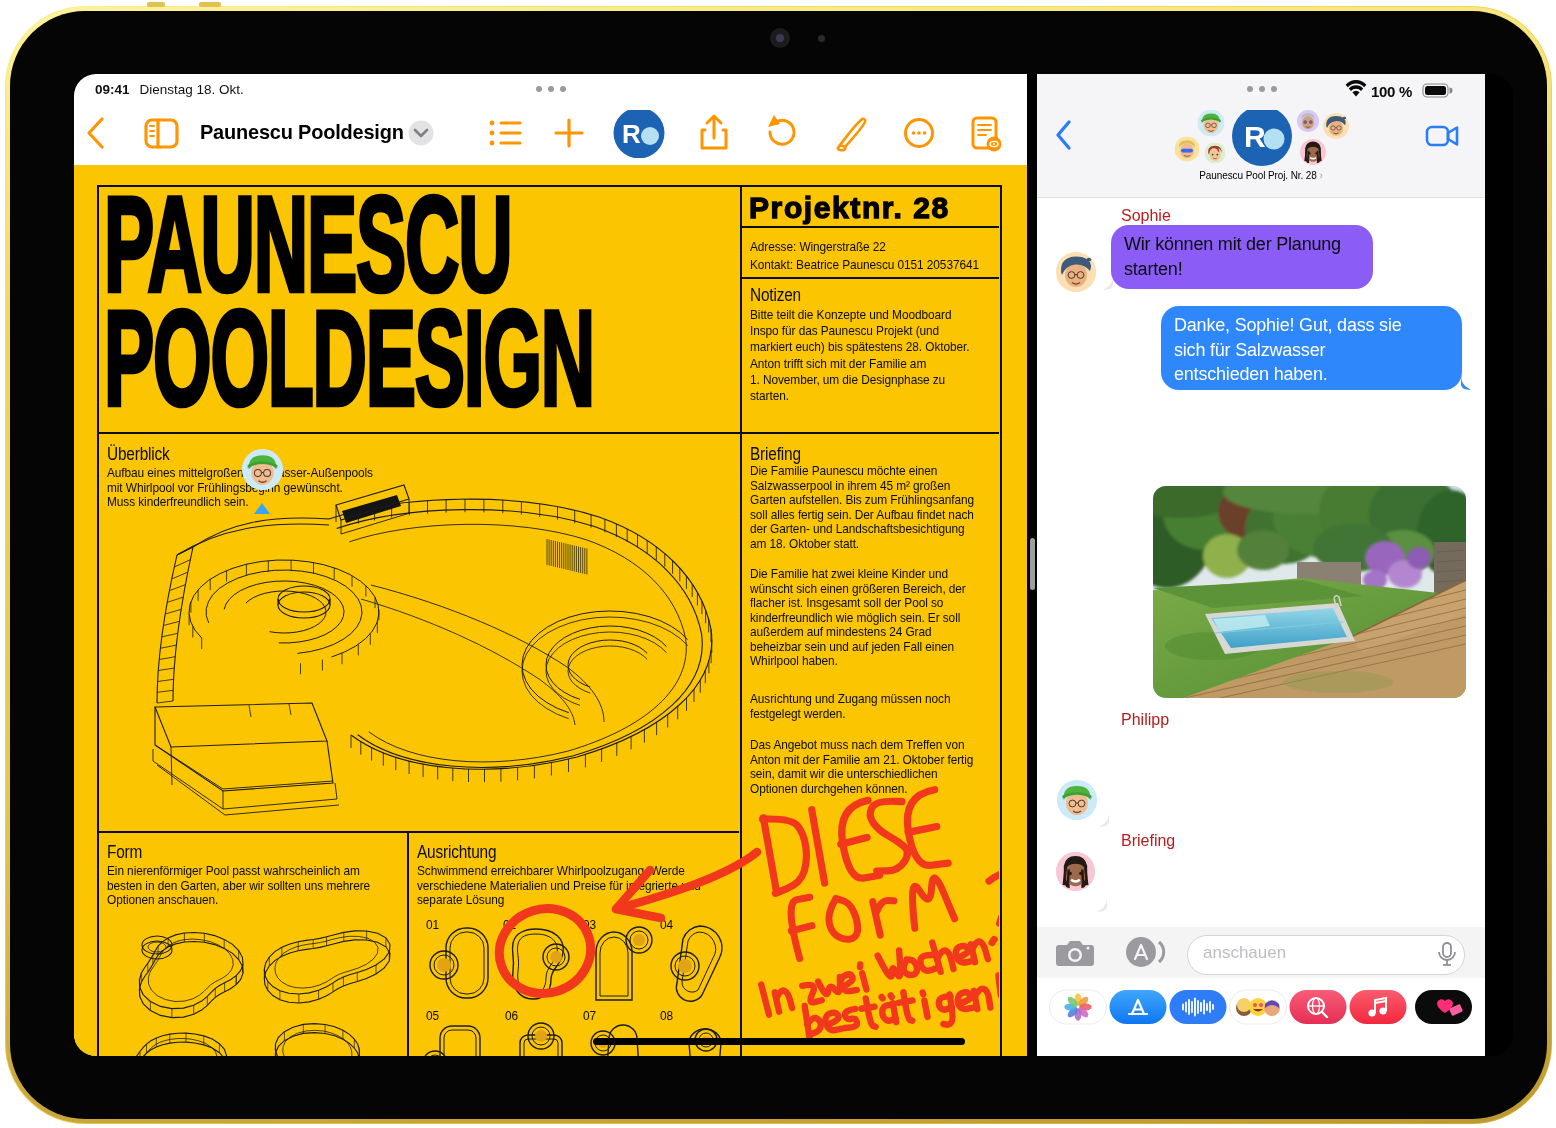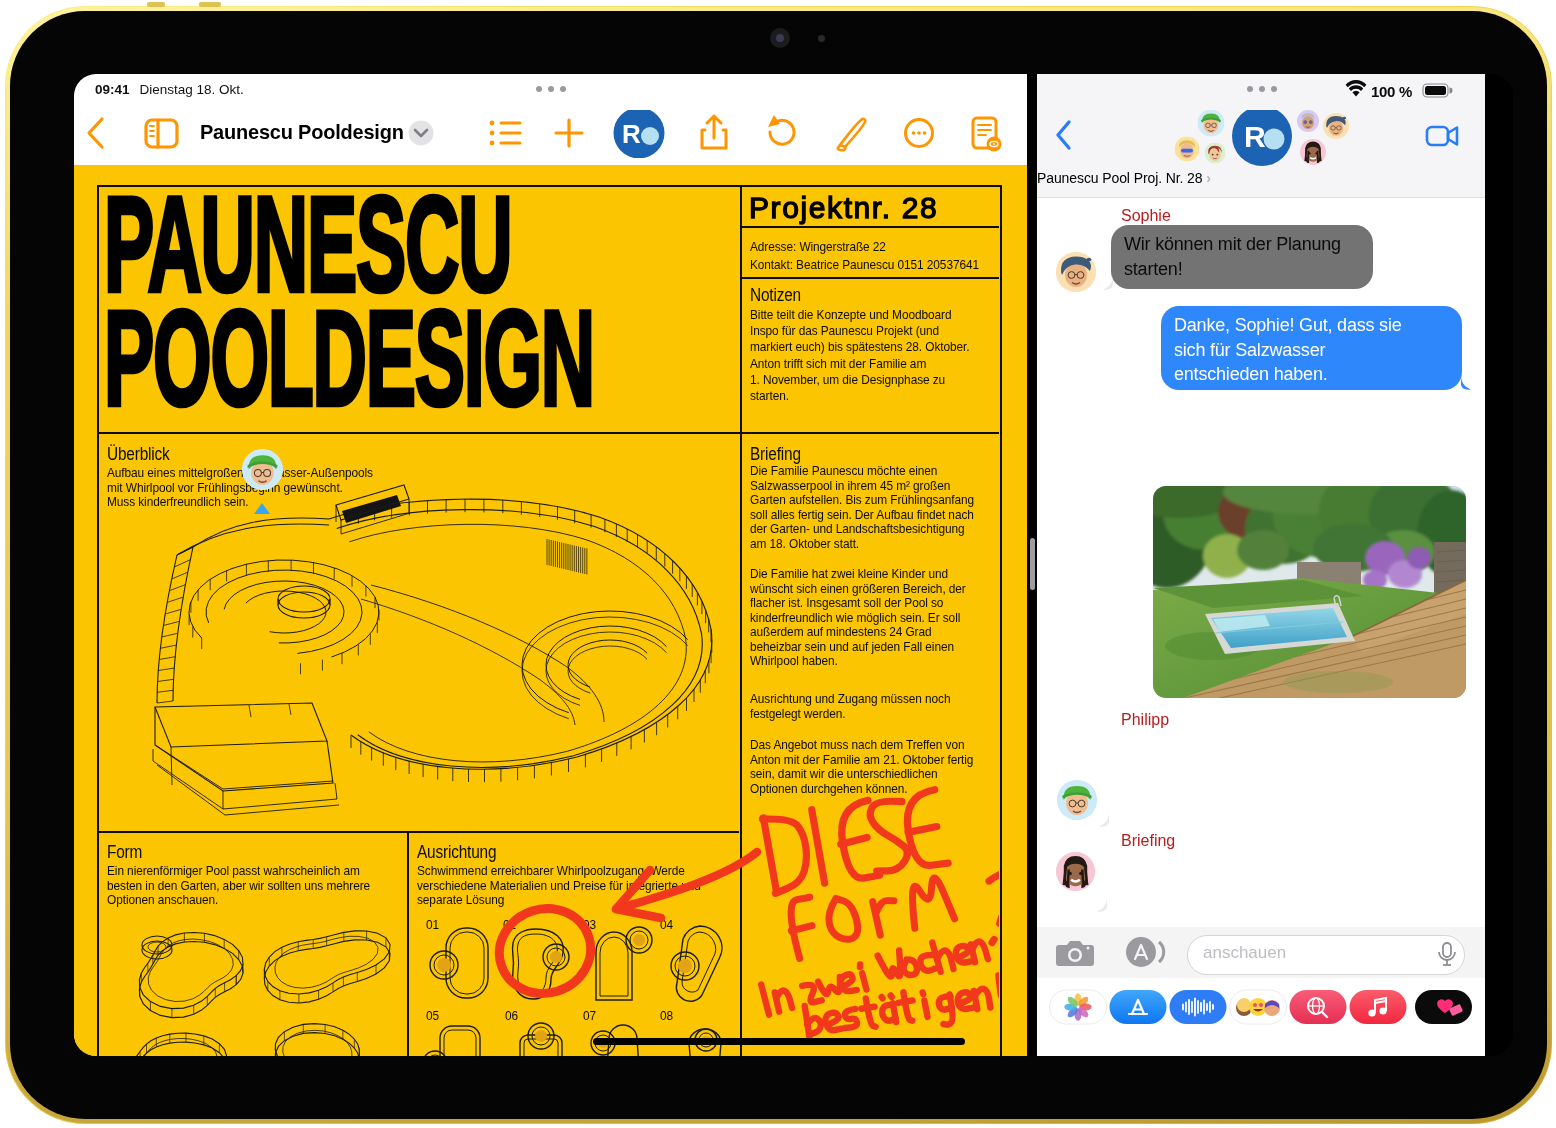--- a/index.html
+++ b/index.html
@@ -24,25 +24,25 @@
 #doc{left:0;top:91px;width:953px;height:891px;background:#fcc502;overflow:hidden}
 #docbox{left:23px;top:20px;width:905px;height:885px;border:2.5px solid #0d0d0d}
 .ln{background:#0d0d0d}
 .h{font-size:17.5px;color:#0c0c0c;letter-spacing:-.2px;transform:scaleX(.88);transform-origin:0 0;white-space:nowrap}
 .b{font-size:13.5px;line-height:14.5px;color:#0c0c0c;letter-spacing:-.1px;white-space:nowrap;transform:scaleX(.88);transform-origin:0 0}
 #title{left:5px;top:0.5px;font-weight:bold;font-size:135px;line-height:114.5px;letter-spacing:-2.2px;color:#000;transform:scaleX(.558);transform-origin:0 0;-webkit-text-stroke:4.7px #000;white-space:nowrap}
 #split{left:953px;top:0;width:10px;height:982px;background:#000}
 #split i{position:absolute;left:3px;top:464px;width:4.5px;height:52px;border-radius:3px;background:#9d9da2}
 #msgs{left:963px;top:0;width:448px;height:982px;background:#fff}
 #mhead{left:0;top:0;width:448px;height:124px;background:#f5f5f7;border-bottom:1px solid #dedee2}
-#mtitle{left:0;top:96px;width:448px;font-size:14px;color:#000;letter-spacing:-.1px}
+#mtitle{left:0;top:96px;width:448px;text-align:center;font-size:10px;color:#000;letter-spacing:-.1px}
 #mtitle s{text-decoration:none;color:#b6b6bb;font-weight:bold}
 .mlabel{font-size:16px;color:#b91c1c}
 .bub{position:absolute;font-size:18px;letter-spacing:-.2px;line-height:24.5px;border-radius:18px;padding:7px 13px}
-.gray{background:#737373;color:#0b0b0b}
+.gray{background:#8b5cf6;color:#0b0b0b}
 .blue{background:#2e87fb;color:#ffffff}
 
 .av{position:absolute;border-radius:50%}
 </style></head>
 <body>
 <div id="page">
   <div class="abs" id="frame"></div>
   <div class="abs" id="bezel"></div>
   <div class="abs topbtn" style="left:147px;width:18px"></div>
   <div class="abs topbtn" style="left:199px;width:22px"></div>
@@ -111,21 +111,21 @@
       <div class="abs" id="ptitle">Paunescu Pooldesign</div>
       <div class="abs" id="doc">
         <div class="abs" id="docbox">
           <div class="abs" id="title">PAUNESCU<br>POOLDESIGN</div>
           <div class="abs ln" style="left:640.5px;top:0;width:2.5px;height:880px"></div>
           <div class="abs ln" style="left:0;top:244.5px;width:900px;height:2.5px"></div>
           <div class="abs ln" style="left:643px;top:38.5px;width:257px;height:2.5px"></div>
           <div class="abs ln" style="left:643px;top:89.5px;width:257px;height:2.5px"></div>
           <div class="abs ln" style="left:0;top:643.5px;width:640px;height:2.5px"></div>
           <div class="abs ln" style="left:307.5px;top:646px;width:2.5px;height:234px"></div>
-          <div class="abs" style="left:650px;top:4px;font-weight:normal;font-size:30px;letter-spacing:1.6px;-webkit-text-stroke:1.3px #000">Projektnr. 28</div>
+          <div class="abs" style="left:650px;top:4px;font-weight:bold;font-size:30px;letter-spacing:1.6px;-webkit-text-stroke:1.3px #000">Projektnr. 28</div>
           <div class="abs b" style="left:651px;top:51px;line-height:17.8px">Adresse: Wingerstraße 22<br>Kontakt: Beatrice Paunescu 0151 20537641</div>
           <div class="abs h" style="left:651px;top:98px">Notizen</div>
           <div class="abs b" style="left:651px;top:120px;line-height:16.2px">Bitte teilt die Konzepte und Moodboard<br>Inspo für das Paunescu Projekt (und<br>markiert euch) bis spätestens 28. Oktober.<br>Anton trifft sich mit der Familie am<br>1. November, um die Designphase zu<br>starten.</div>
           <div class="abs h" style="left:651px;top:257px">Briefing</div>
           <div class="abs b" style="left:651px;top:277px">Die Familie Paunescu möchte einen<br>Salzwasserpool in ihrem 45 m² großen<br>Garten aufstellen. Bis zum Frühlingsanfang<br>soll alles fertig sein. Der Aufbau findet nach<br>der Garten- und Landschaftsbesichtigung<br>am 18. Oktober statt.</div>
             <div class="abs b" style="left:651px;top:380px">Die Familie hat zwei kleine Kinder und<br>wünscht sich einen größeren Bereich, der<br>flacher ist. Insgesamt soll der Pool so<br>kinderfreundlich wie möglich sein. Er soll<br>außerdem auf mindestens 24 Grad<br>beheizbar sein und auf jeden Fall einen<br>Whirlpool haben.</div>
             <div class="abs b" style="left:651px;top:505px">Ausrichtung und Zugang müssen noch<br>festgelegt werden.</div>
             <div class="abs b" style="left:651px;top:551px">Das Angebot muss nach dem Treffen von<br>Anton mit der Familie am 21. Oktober fertig<br>sein, damit wir die unterschiedlichen<br>Optionen durchgehen können.</div>
           <div class="abs h" style="left:8px;top:257px">Überblick</div>
           <div class="abs b" style="left:8px;top:279px">Aufbau eines mittelgroßen Salzwasser-Außenpools<br>mit Whirlpool vor Frühlingsbeginn gewünscht.<br>Muss kinderfreundlich sein.</div>

